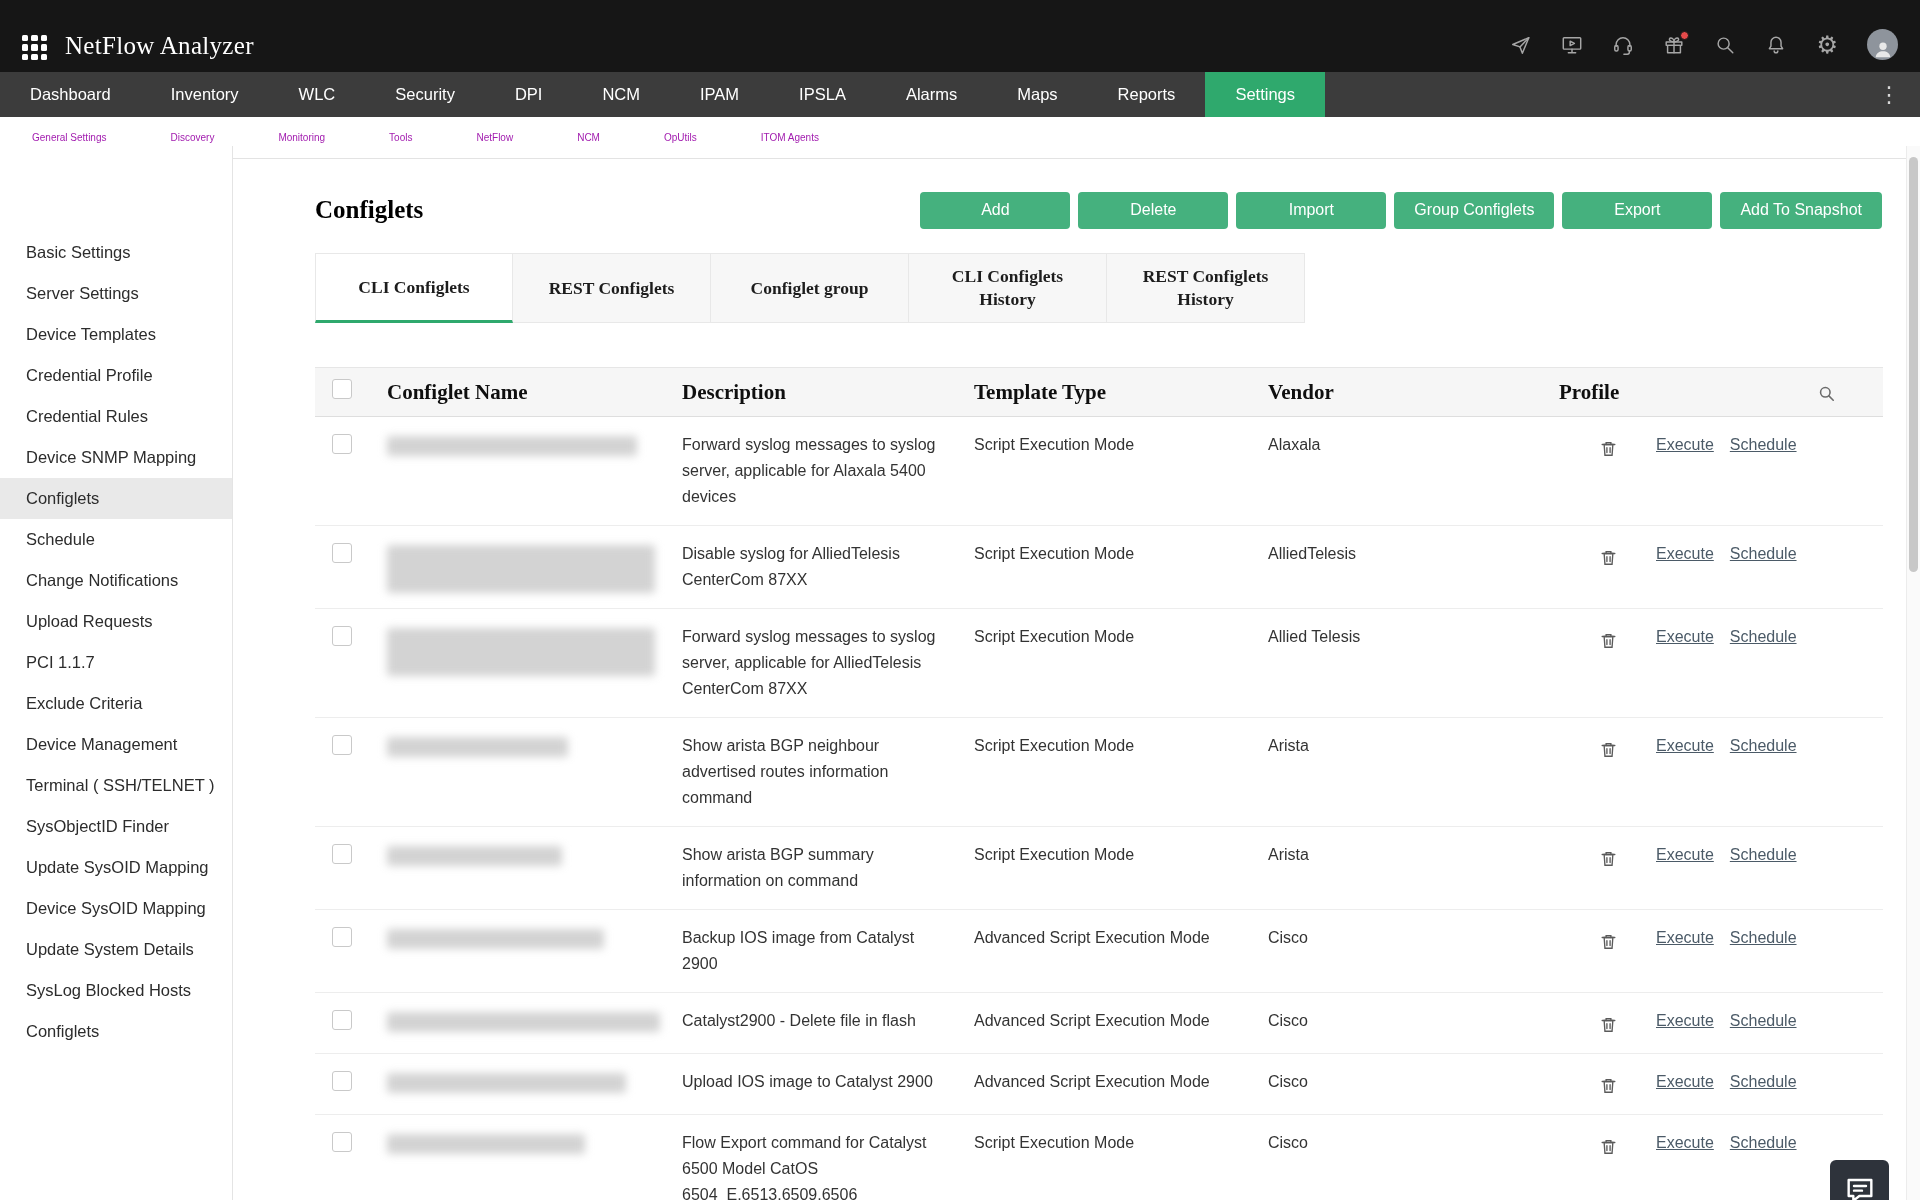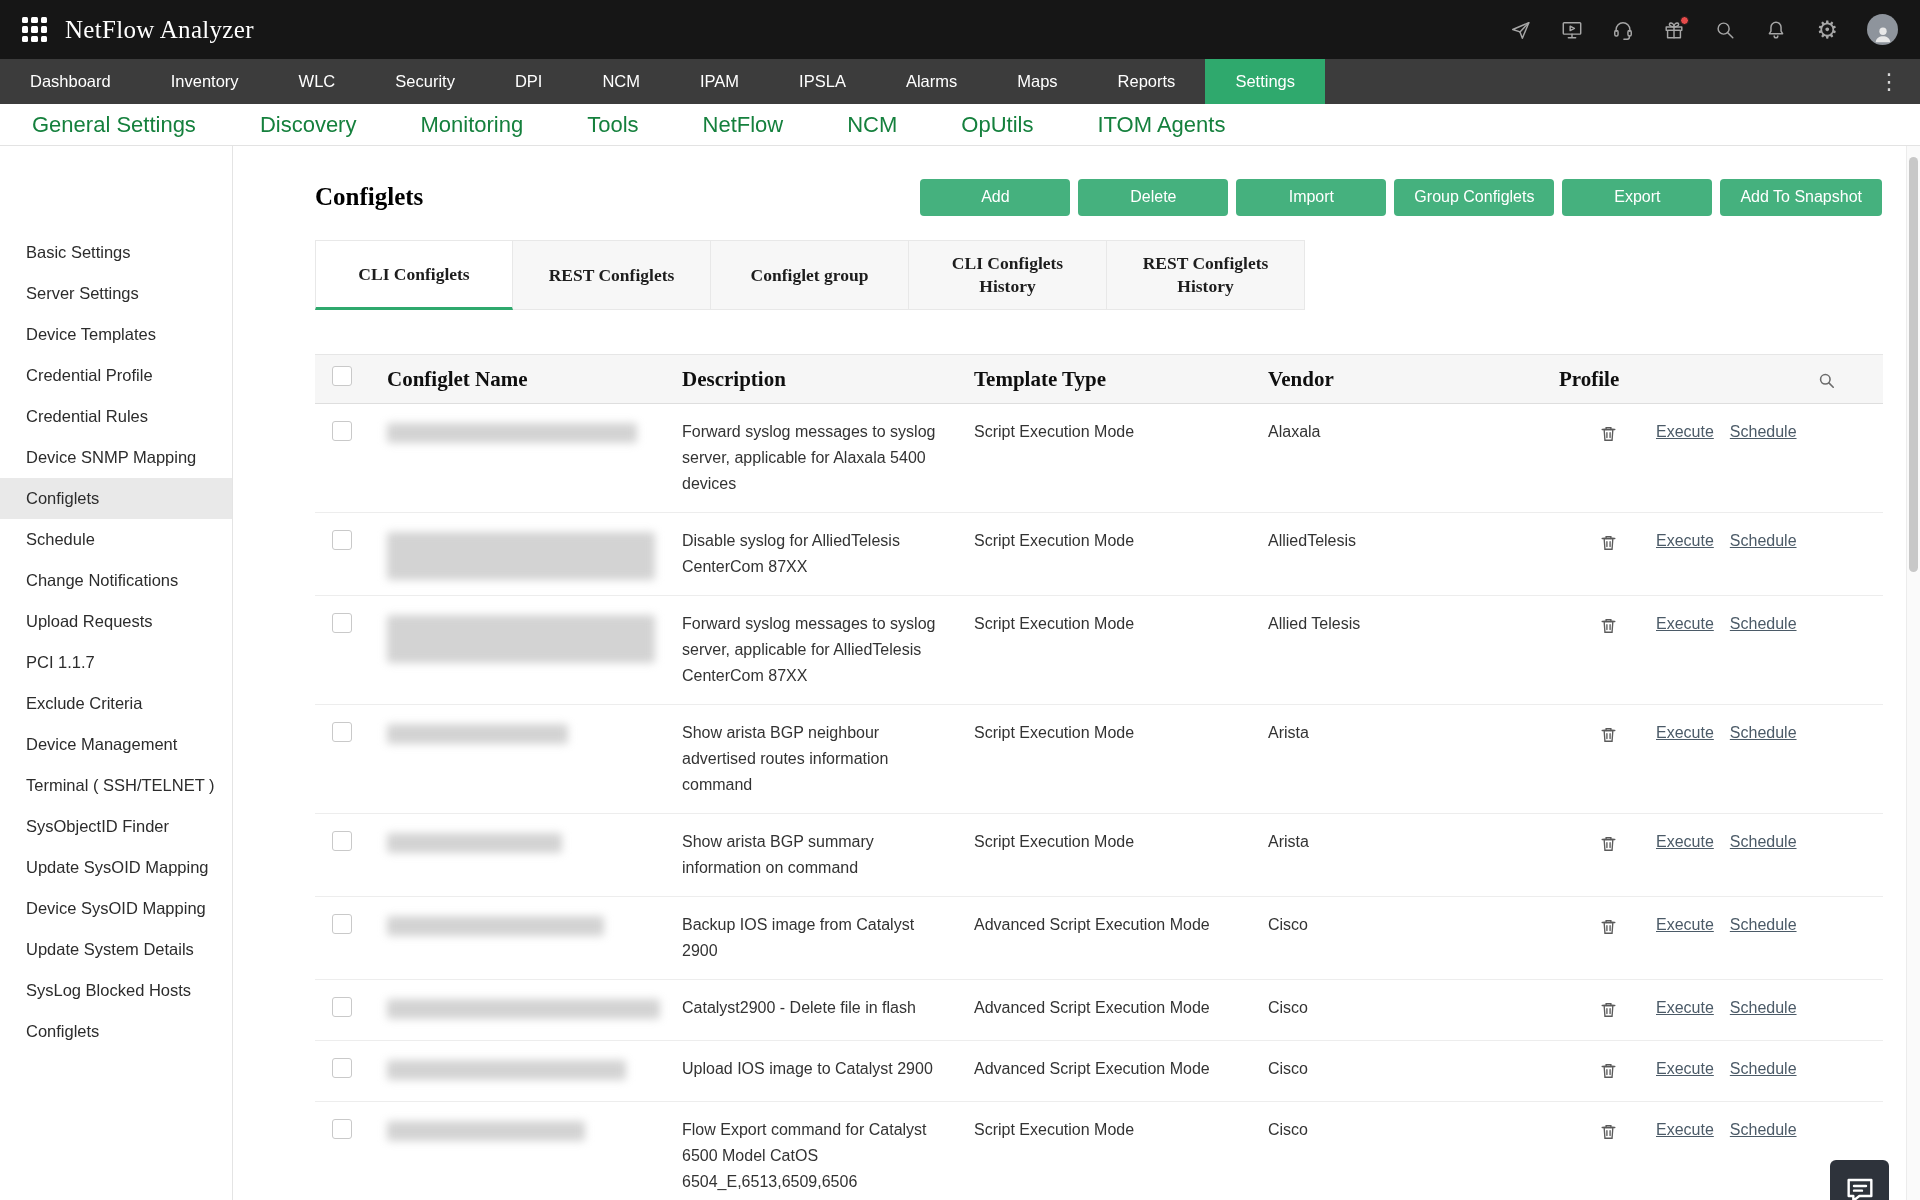--- a/index.html
+++ b/index.html
@@ -1,38 +1,38 @@
 <!DOCTYPE html>
 <html><head>
 <meta charset="utf-8">
 <style>
   *{box-sizing:border-box;margin:0;padding:0}
   html,body{width:1920px;height:1200px;overflow:hidden;background:#fff;font-family:"Liberation Sans",sans-serif;position:relative}
 
   
-  .topbar{height:59px;background:#161616;display:flex;align-items:center;padding:4px 22px}
+  .topbar{height:72px;background:#161616;display:flex;align-items:flex-end;padding:12px 22px}
   .grid-icon{width:25px;height:25px;display:grid;grid-template-columns:repeat(3,1fr);gap:3px;cursor:pointer}
   .grid-icon i{background:#fff;border-radius:1.5px}
   .app-title{color:#fff;font-family:"Liberation Serif",serif;font-size:25px;margin-left:18px;letter-spacing:.3px;font-weight:500}
   .tb-icons{margin-left:auto;display:flex;align-items:center;gap:29px}
   .tb-icon{position:relative;display:flex;align-items:center;cursor:pointer}
   .tb-icon svg{stroke:#a6a6a6;fill:none;stroke-width:1.6;stroke-linecap:round;stroke-linejoin:round}
   .tb-icon .glyph{font-size:24px;line-height:24px;color:#a6a6a6;font-family:"DejaVu Sans",sans-serif}
   .tb-icon .dot{position:absolute;top:-3px;right:-4px;width:9px;height:9px;border-radius:50%;background:#e64a4a;border:1px solid #161616}
   .avatar{width:31px;height:31px;border-radius:50%;background:#8e949c;display:flex;align-items:flex-end;justify-content:center;overflow:hidden}
 
   
   .nav{height:45px;background:#3c3c3c;display:flex;align-items:flex-end}
   .nav-item{color:#fff;font-size:16.5px;line-height:45px;padding:0 30px;cursor:pointer;white-space:nowrap}
   .nav-item.active{background:#2fa96d}
   .nav-kebab{margin-left:auto;color:#d8d8d8;font-size:22px;line-height:45px;padding:0 20px;cursor:pointer;font-family:"DejaVu Sans",sans-serif}
 
   
   .subnav{height:42px;background:#fff;border-bottom:1px solid #e3e3e3;display:flex;align-items:center;padding:0 0}
-  .subnav-item{font-size:22px;color:#15803d;padding:0 32px;cursor:pointer;white-space:nowrap}
+  .subnav-item{font-size:10px;color:#a21caf;padding:0 32px;cursor:pointer;white-space:nowrap}
 
   
   .sidebar{position:absolute;left:0;top:146px;bottom:0;width:233px;background:#fff;border-right:1px solid #e4e4e4;padding-top:86px}
   .side-item{height:41px;line-height:41px;padding-left:26px;font-size:16.5px;color:#2c2c2c;cursor:pointer;white-space:nowrap}
   .side-item.active{background:#e9e9e9}
 
   
   .main{margin-left:277px;padding:32px 38px 0 38px}
   .page-head{display:flex;align-items:center;justify-content:space-between;height:38px}
   .page-title{font-family:"Liberation Serif",serif;font-size:25px;font-weight:bold;color:#000}
@@ -47,21 +47,21 @@
 
   
   table{margin-top:44px;width:100%;border-collapse:collapse;table-layout:fixed}
   thead th{background:#f6f6f6;height:49px;text-align:left;vertical-align:middle;font-family:"Liberation Serif",serif;font-size:21px;color:#0f0f0f;border-top:1px solid #e6e6e6;border-bottom:1px solid #dedede;font-weight:bold}
   th.col-check,td.col-check{padding-left:17px}
   tbody td{vertical-align:top;padding:15px 0;border-bottom:1px solid #ededed;font-size:16px;color:#333;line-height:26px}
   td.col-desc{padding-right:30px}
   .checkbox{display:inline-block;width:20px;height:20px;border:1.5px solid #c9c9c9;border-radius:3px;background:#fff;cursor:pointer;margin-top:2px}
   thead .checkbox{margin-top:0}
   .blur{background:#d3d3d3;filter:blur(4px);border-radius:3px;margin-top:4px}
-  .action-wrap{display:flex;align-items:center;padding-left:40px}
+  .action-wrap{display:flex;align-items:flex-end;padding-left:40px}
   .trash{margin-right:38px;margin-top:2px;cursor:pointer;display:inline-flex}
   a.rowlink{color:#4b5a67;text-decoration:underline;cursor:pointer;margin-right:16px;white-space:nowrap}
   .th-search{cursor:pointer;display:inline-flex;vertical-align:middle}
 
   
   .scroll-track{position:absolute;top:146px;right:0;bottom:0;width:14px;background:#fafafa;border-left:1px solid #ececec}
   .scroll-thumb{position:absolute;top:11px;left:2px;width:9px;height:415px;background:#c8c8c8;border-radius:5px;cursor:pointer}
   .feedback-btn{position:absolute;right:31px;top:1160px;width:59px;height:59px;background:#2e333b;border-radius:6px;display:flex;align-items:center;justify-content:center;cursor:pointer}
   .feedback-btn svg{stroke:#fff;fill:none;stroke-width:1.8;stroke-linecap:round;stroke-linejoin:round}
 </style>

